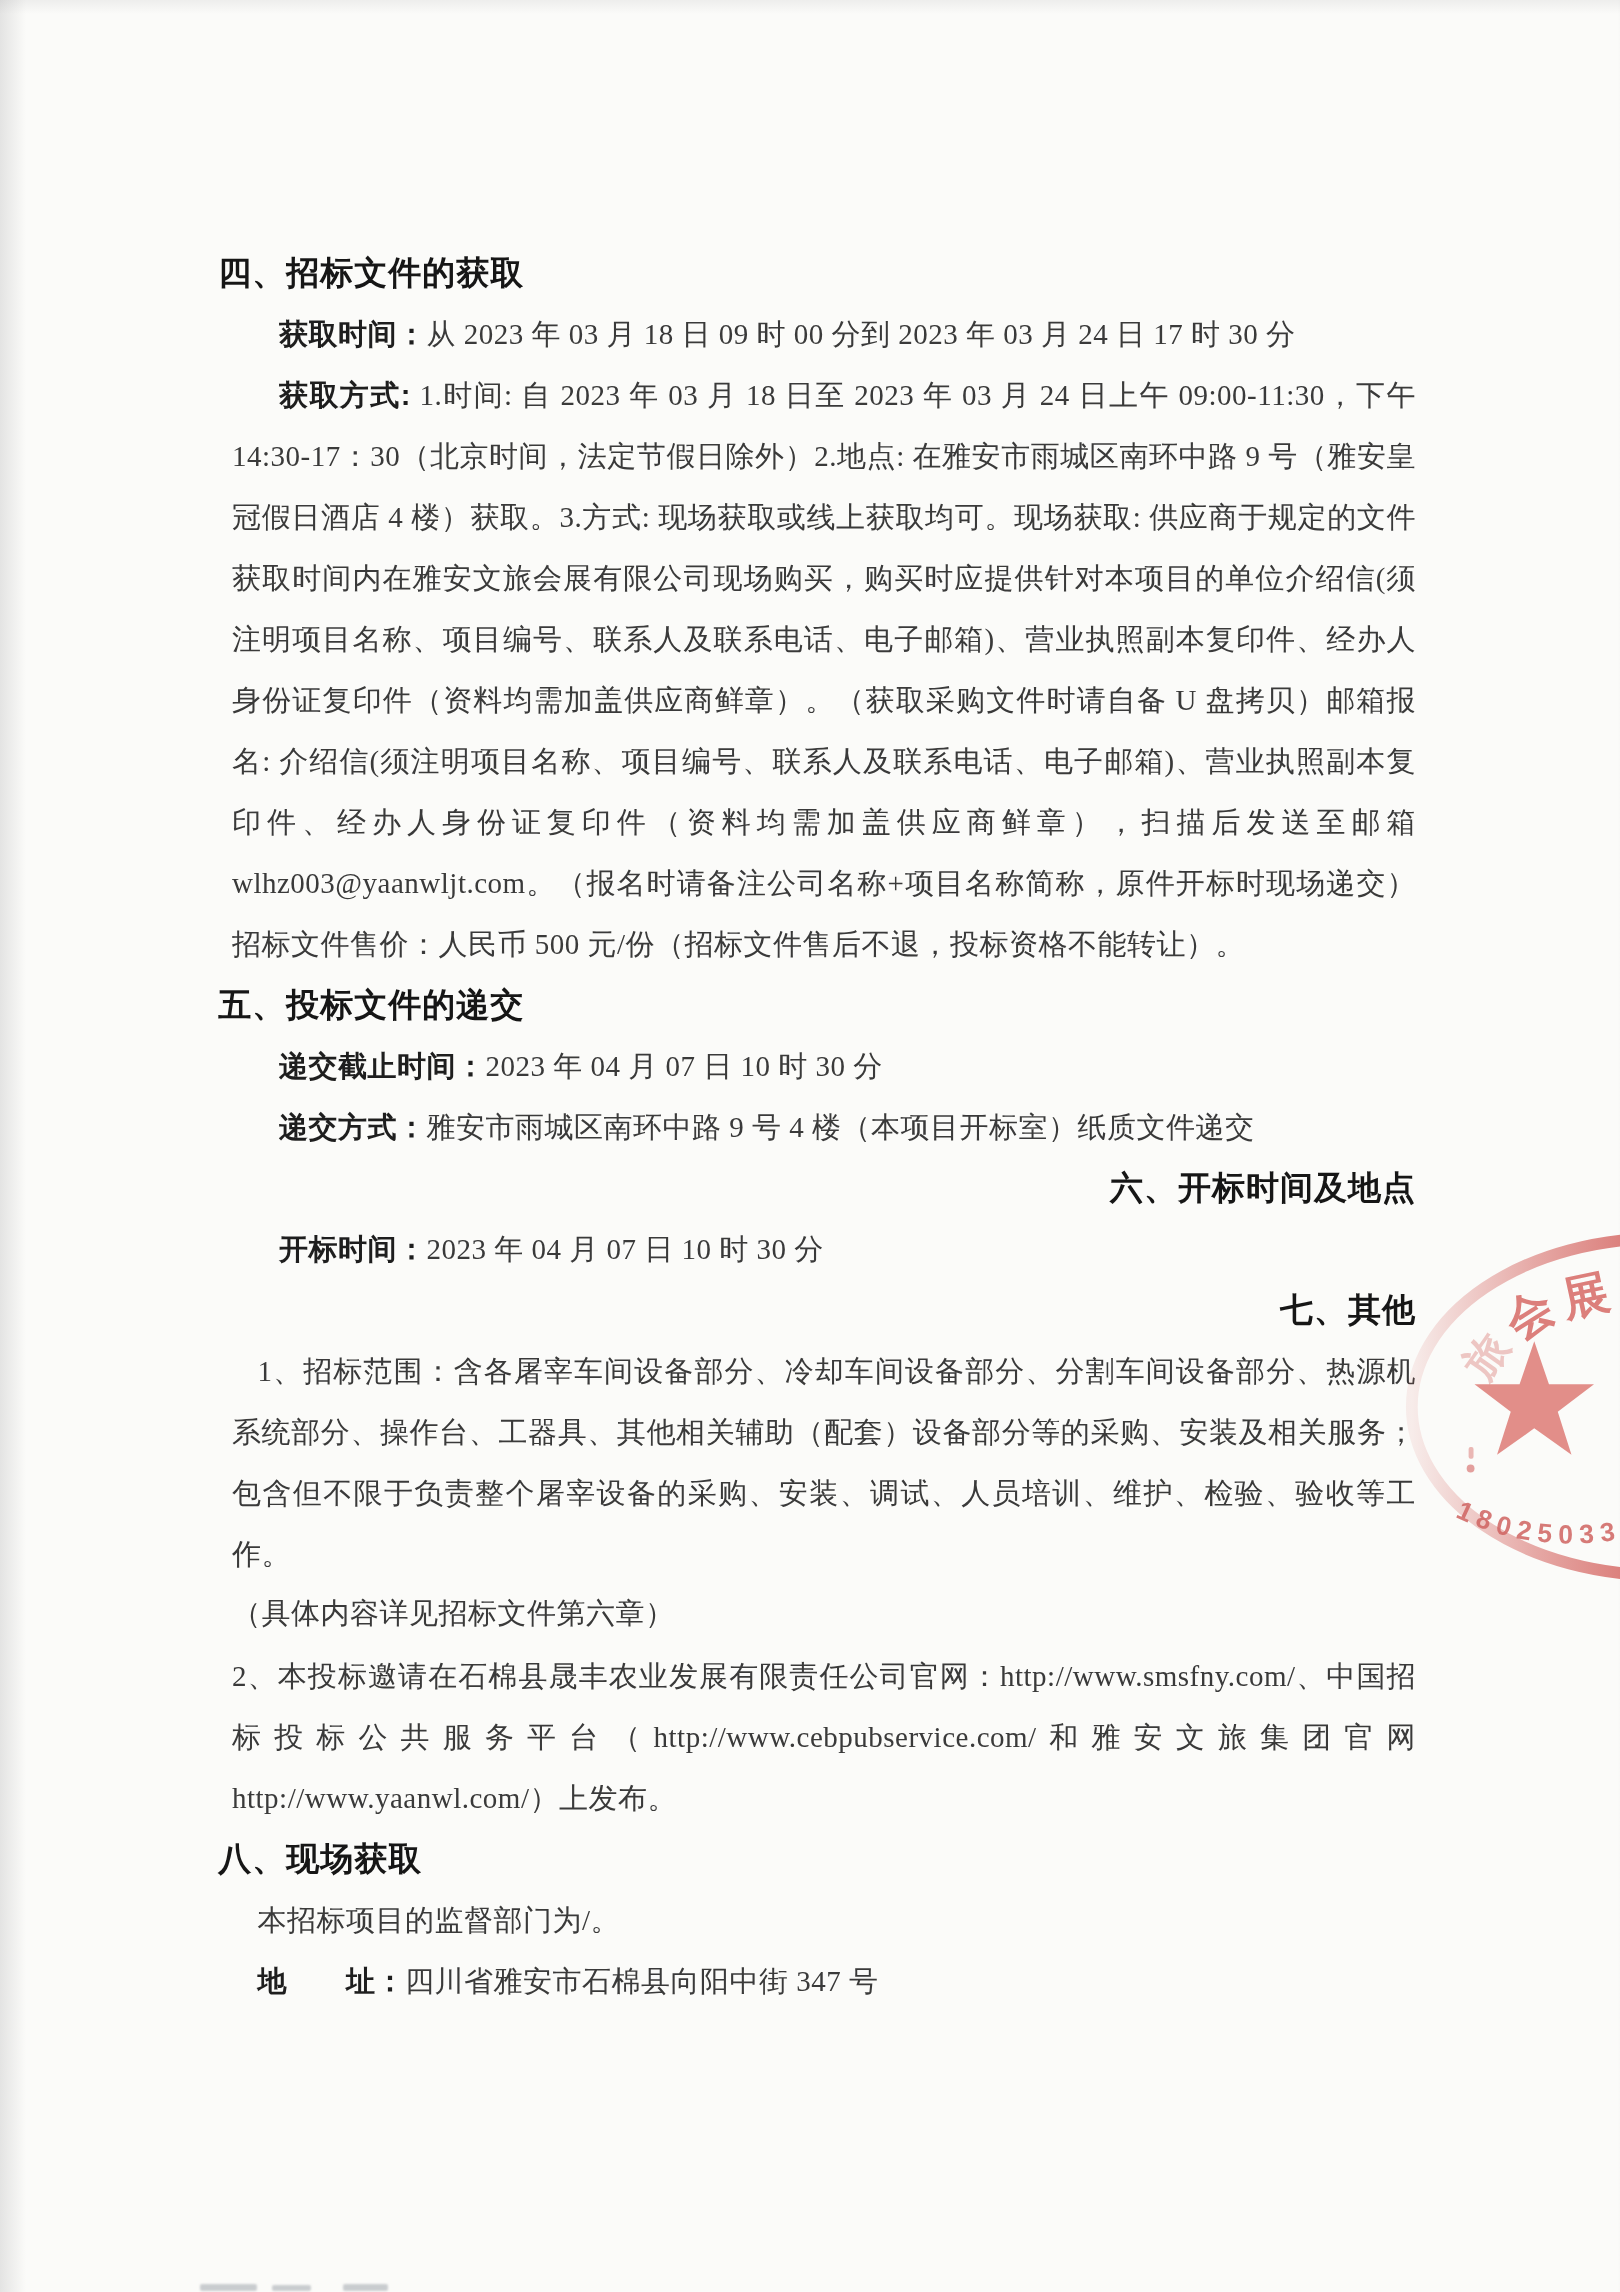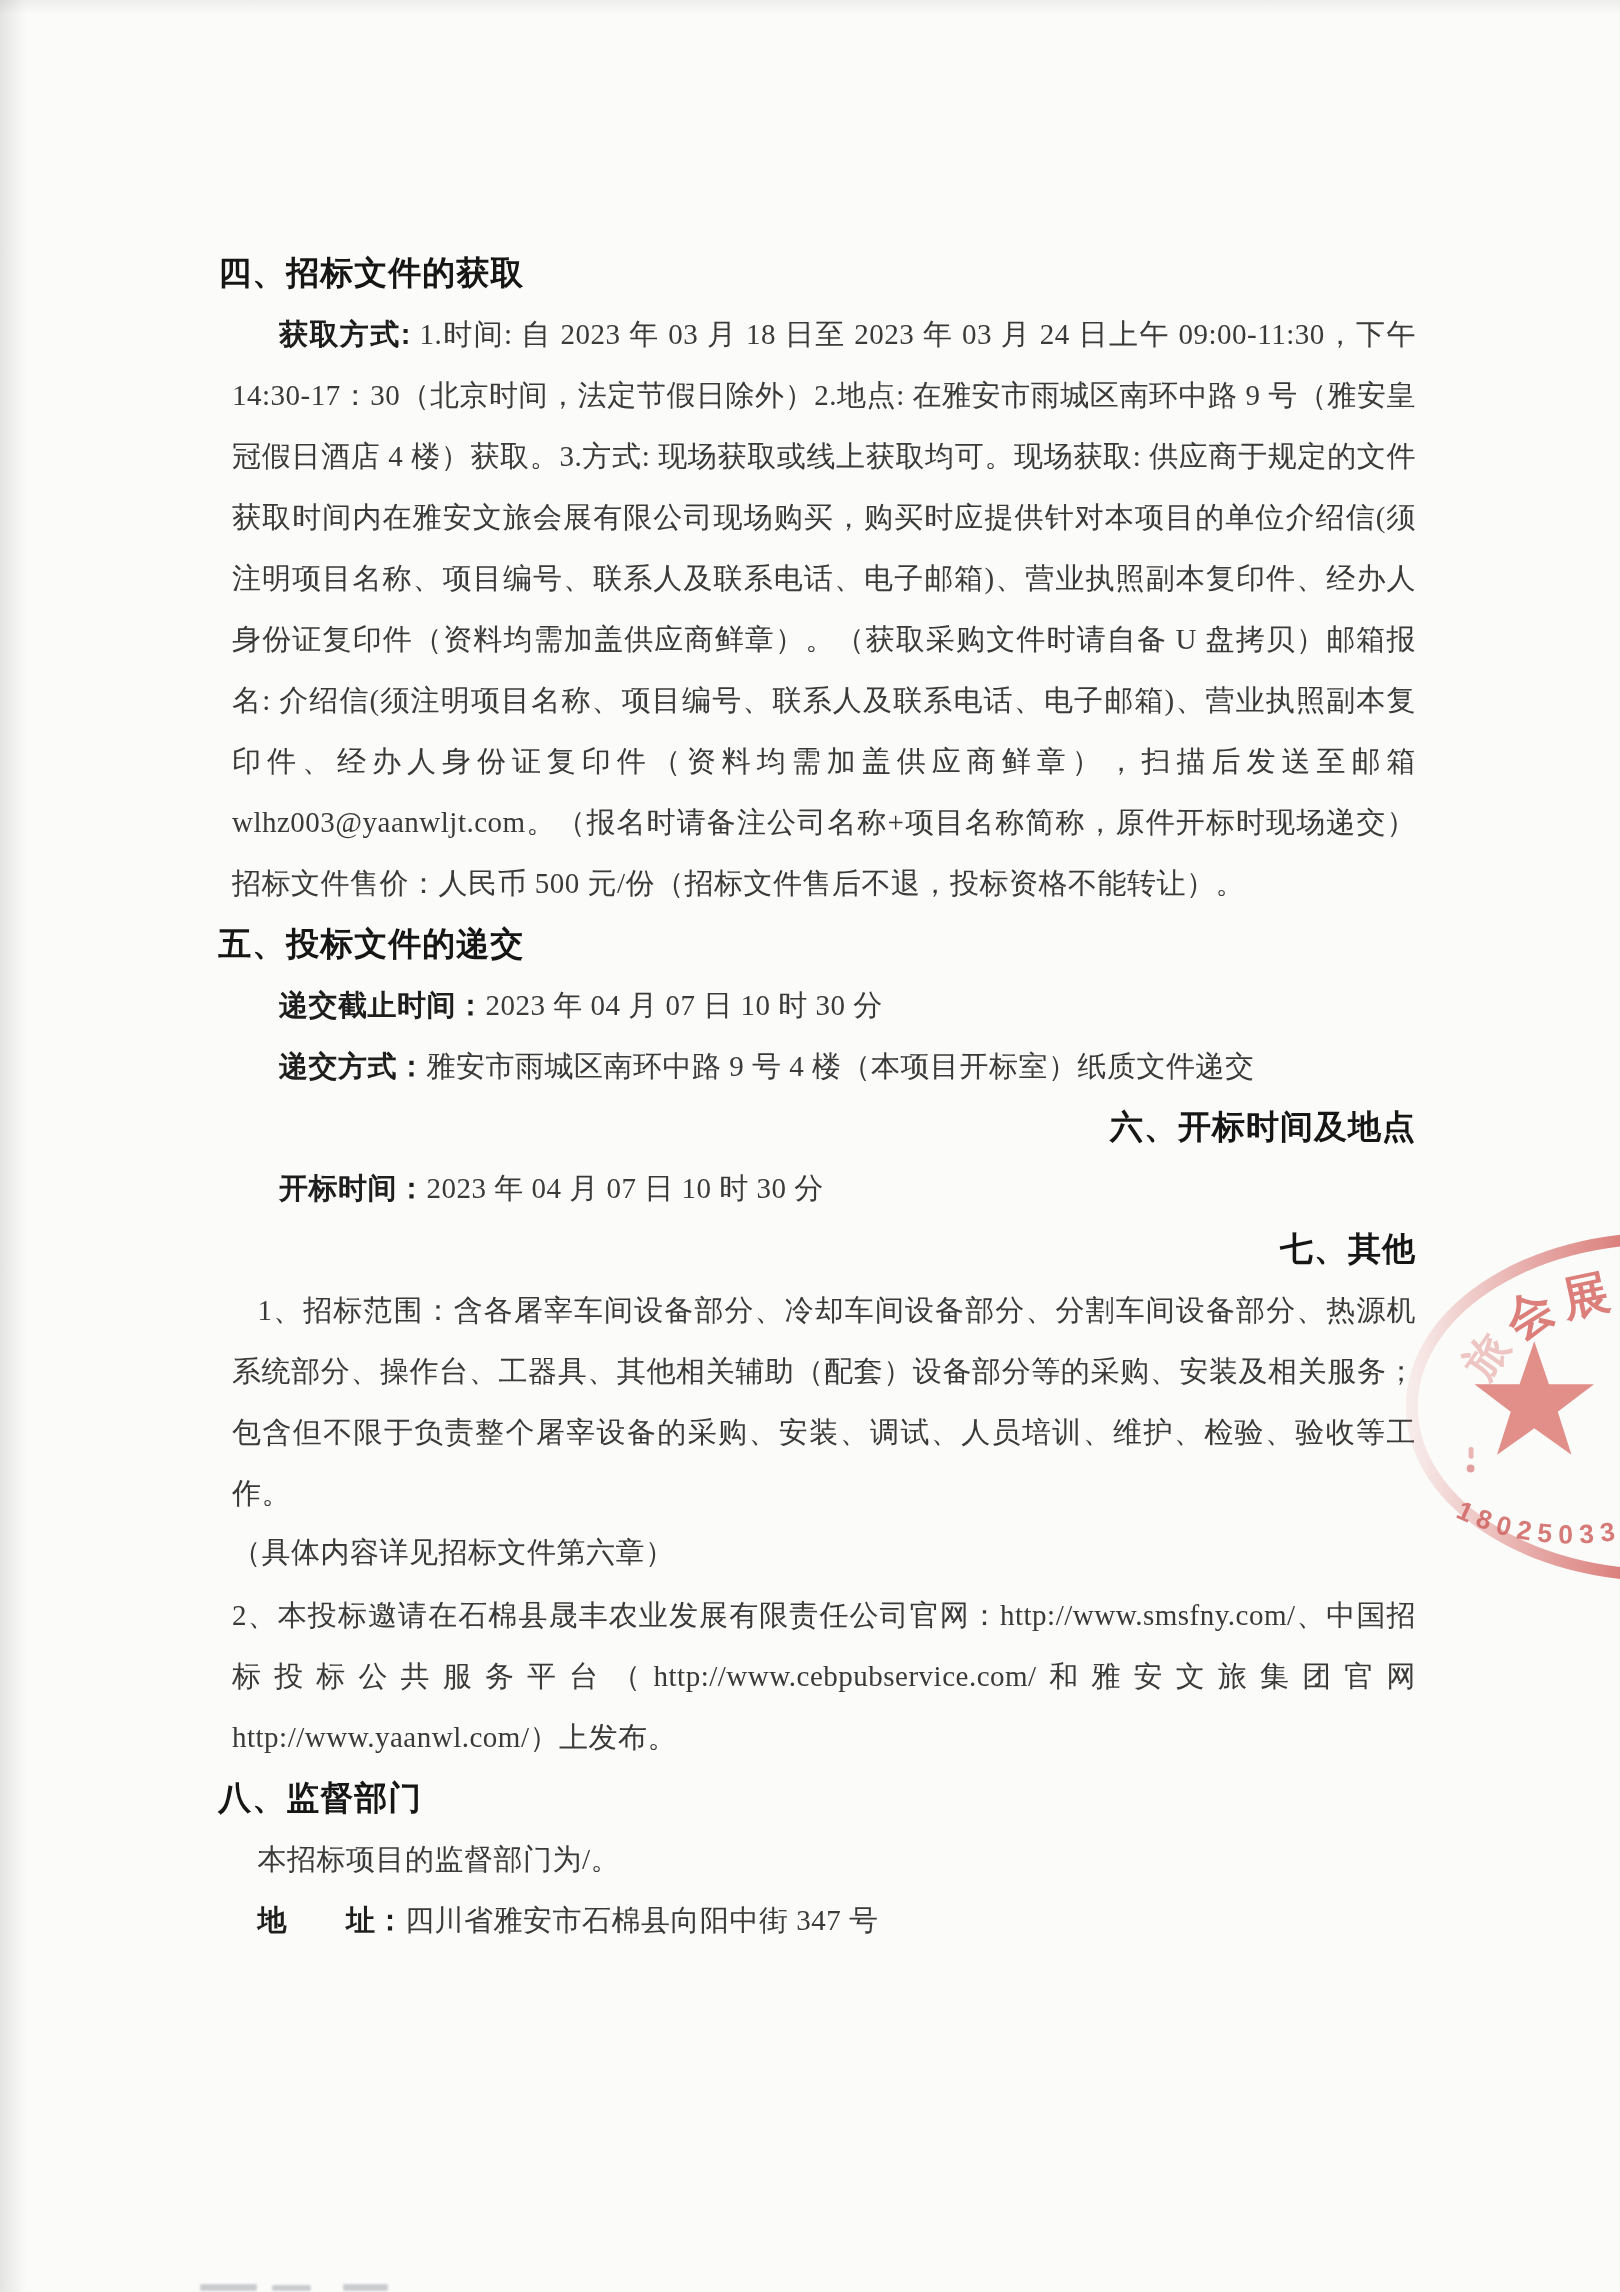--- a/index.html
+++ b/index.html
@@ -56,35 +56,36 @@
 
 <div class="page">
 
   <div class="edge-shade-left"></div>
   <div class="edge-shade-top"></div>
   <div class="edge-shade-right"></div>
 
   <div class="content">
 
     <h2 class="sec">四、招标文件的获取</h2>
+    <p class="body indent mt6"><b class="lbl">获取时间：</b><span>从 2023 年 03 月 18 日  09 时 00 分到 2023 年 03 月 24 日  17 时 30 分</span></p>
     <p class="body indent"><b class="lbl">获取方式:</b><span> 1.时间: 自 2023 年 03 月 18 日至 2023 年 03 月 24 日上午 09:00-11:30，下午 14:30-17：30（北京时间，法定节假日除外）2.地点: 在雅安市雨城区南环中路 9 号（雅安皇冠假日酒店 4 楼）获取。3.方式: 现场获取或线上获取均可。现场获取: 供应商于规定的文件获取时间内在雅安文旅会展有限公司现场购买，购买时应提供针对本项目的单位介绍信(须注明项目名称、项目编号、联系人及联系电话、电子邮箱)、营业执照副本复印件、经办人身份证复印件（资料均需加盖供应商鲜章）。（获取采购文件时请自备 U 盘拷贝）邮箱报名: 介绍信(须注明项目名称、项目编号、联系人及联系电话、电子邮箱)、营业执照副本复印件、经办人身份证复印件（资料均需加盖供应商鲜章），扫描后发送至邮箱 wlhz003@yaanwljt.com。（报名时请备注公司名称+项目名称简称，原件开标时现场递交）招标文件售价：人民币 500 元/份（招标文件售后不退，投标资格不能转让）。</span></p>
 
     <h2 class="sec mt10">五、投标文件的递交</h2>
     <p class="body indent"><b class="lbl">递交截止时间：</b><span>2023 年 04 月 07 日  10 时 30 分</span></p>
     <p class="body indent"><b class="lbl">递交方式：</b><span>雅安市雨城区南环中路 9 号 4 楼（本项目开标室）纸质文件递交</span></p>
 
     <h2 class="sec mt6">六、开标时间及地点</h2>
     <p class="body indent"><b class="lbl">开标时间：</b><span>2023 年 04 月 07 日  10 时 30 分</span></p>
 
     <h2 class="sec mt6">七、其他</h2>
     <p class="body indent-sm"><span>1、招标范围：含各屠宰车间设备部分、冷却车间设备部分、分割车间设备部分、热源机系统部分、操作台、工器具、其他相关辅助（配套）设备部分等的采购、安装及相关服务；包含但不限于负责整个屠宰设备的采购、安装、调试、人员培训、维护、检验、验收等工作。</span></p>
     <p class="body outdent"><span>（具体内容详见招标文件第六章）</span></p>
     <p class="body mt4"><span>2、本投标邀请在石棉县晟丰农业发展有限责任公司官网：http://www.smsfny.com/、中国招标投标公共服务平台（http://www.cebpubservice.com/和雅安文旅集团官网 http://www.yaanwl.com/）上发布。</span></p>
 
-    <h2 class="sec mt10">八、监督部门</h2>
+    <h2 class="sec mt10">八、现场获取</h2>
     <p class="body indent-sm"><span>本招标项目的监督部门为/。</span></p>
 
     <p class="body indent-sm mt4"><b class="lbl">地　　址：</b><span>四川省雅安市石棉县向阳中街 347 号</span></p>
 
   </div>
 
   <div class="stamp-wrap">
     <svg width="549" height="431" viewBox="0 0 560 440" xmlns="http://www.w3.org/2000/svg">
       <defs>
         <linearGradient id="sealFade" x1="0" y1="0" x2="1" y2="0">

